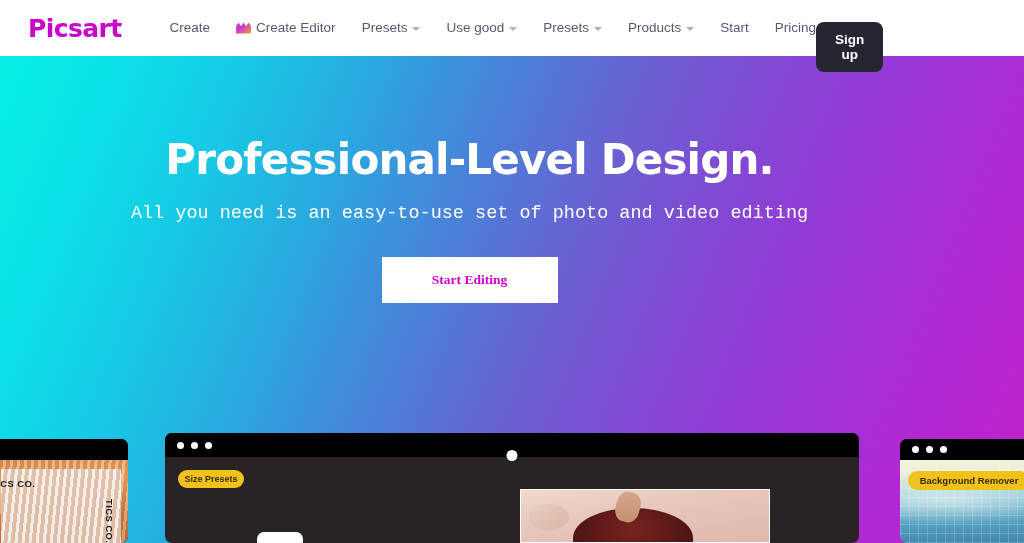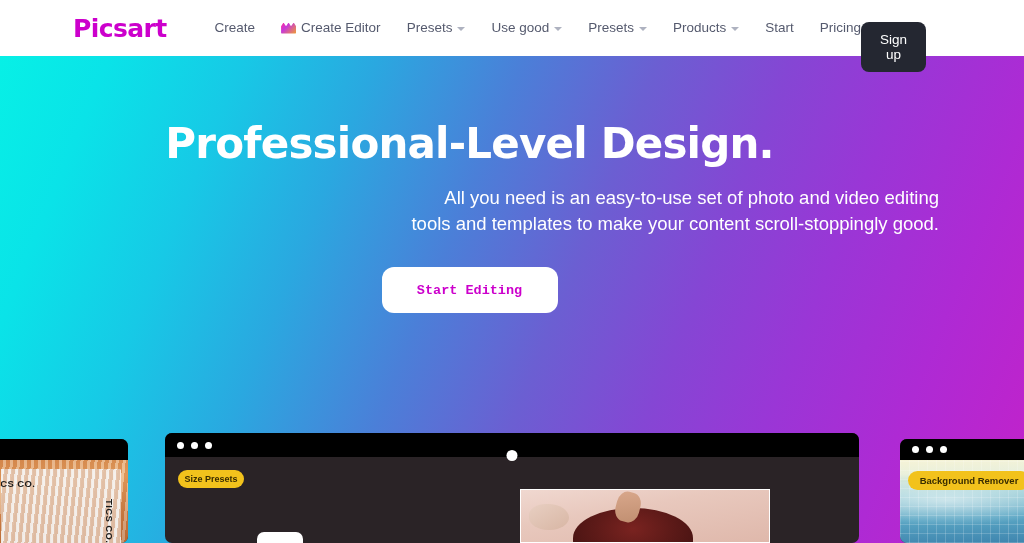--- a/index.html
+++ b/index.html
@@ -22,21 +22,20 @@
   
   #navbar {
     position: absolute;
     top: 0; left: 0;
     width: 835px;
     height: 56px;
     background: #ffffff;
     display: flex;
     align-items: center;
     z-index: 20;
-    padding-left: 45px;
   }
 
   #logo {
     margin-left: 28px;
     font-size: 25px;
     font-weight: bold;
     letter-spacing: -0.6px;
     color: #cc00cc;
     line-height: 1;
     font-family: "DejaVu Sans", sans-serif;
@@ -92,21 +91,21 @@
   #login-link {
     font-size: 13.5px;
     color: #555a6e;
     cursor: pointer;
   }
 
   #signup-btn {
     background: #242731;
     color: #ffffff;
     font-size: 13.5px;
-    font-weight: normal;
+    font-weight: bold;
     border: none;
     border-radius: 8px;
     padding: 10px 19px;
     cursor: pointer;
     font-family: "Liberation Sans", sans-serif;
   }
 
   
   #hero {
     position: absolute;
@@ -122,62 +121,61 @@
       #6b5fd2 54%,
       #8546d4 65%,
       #9a36d6 75%,
       #ae2ad4 86%,
       #c421c9 100%);
     overflow: hidden;
   }
 
   #hero-content {
     position: absolute;
-    top: 0; left: 0;
+    top: 16px; left: 0;
     width: 939px;
     text-align: center;
     z-index: 5;
   }
 
   #headline {
     margin-top: 62px;
     color: #ffffff;
     font-size: 42px;
     font-weight: bold;
     line-height: 1.25;
     letter-spacing: -0.8px;
     font-family: "DejaVu Sans", sans-serif;
   }
 
   #subhead {
     margin-top: 14px;
     color: #ffffff;
     font-size: 18.5px;
     line-height: 1.42;
-    font-family: Liberation Sans, sans-serif;
-    text-align: right;
+    font-family: Liberation Mono, monospace;
   }
 
   #cta-wrap {
     margin-top: 30px;
     display: flex;
     justify-content: center;
   }
 
   #cta-btn {
     width: 176px;
     height: 46px;
     background: #ffffff;
     border: none;
-    border-radius: 12px;
+    border-radius: 0;
     color: #cc00cc;
     font-size: 13.5px;
     font-weight: bold;
     cursor: pointer;
-    font-family: Liberation Mono, monospace;
+    font-family: Liberation Serif, serif;
   }
 
   
   #cards {
     position: absolute;
     top: 377px;   
     left: 0;
     width: 1024px;
     height: 110px;
   }
@@ -446,21 +444,20 @@
   <div id="hero">
 
     <div id="hero-content">
 
       <h1 id="headline">
         <span>Professional-Level Design.</span><br>
       </h1>
 
       <p id="subhead">
         <span>All you need is an easy-to-use set of photo and video editing</span><br>
-        <span>tools and templates to make your content scroll-stoppingly good.</span>
       </p>
 
       <div id="cta-wrap">
         <button id="cta-btn">Start Editing</button>
       </div>
 
     </div>
 
     <div id="cards">
 

